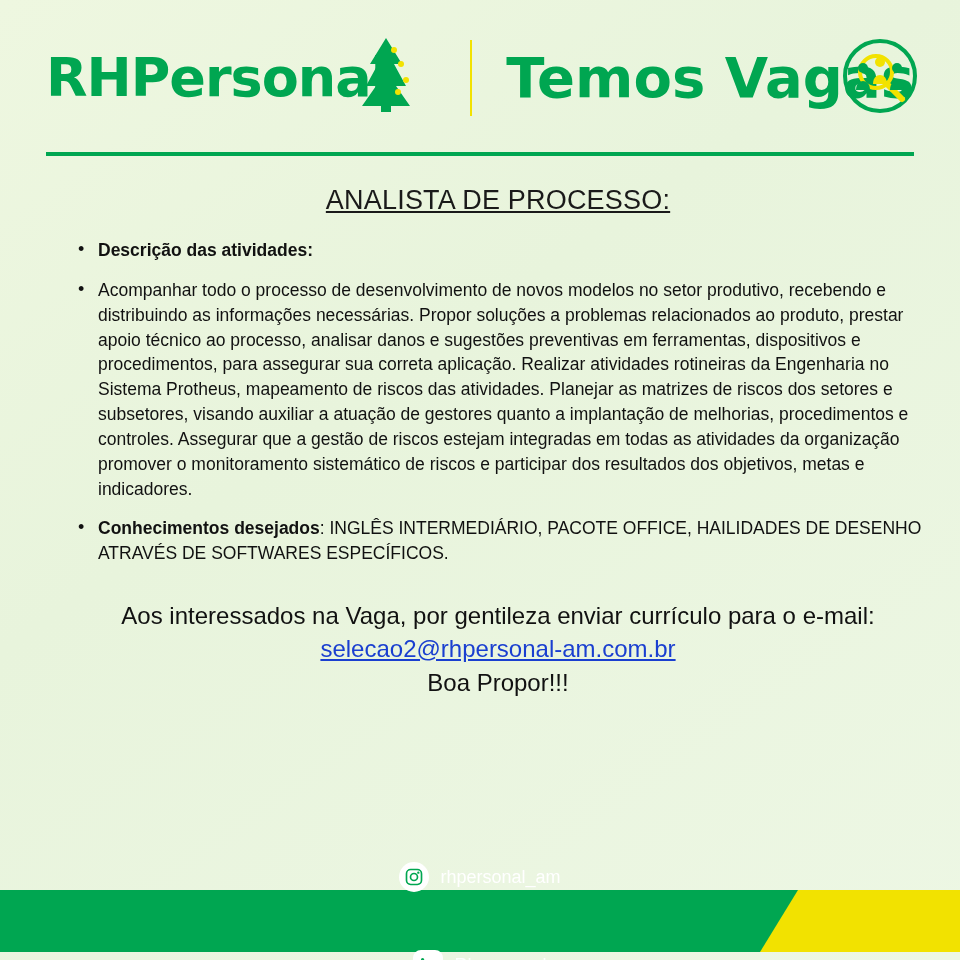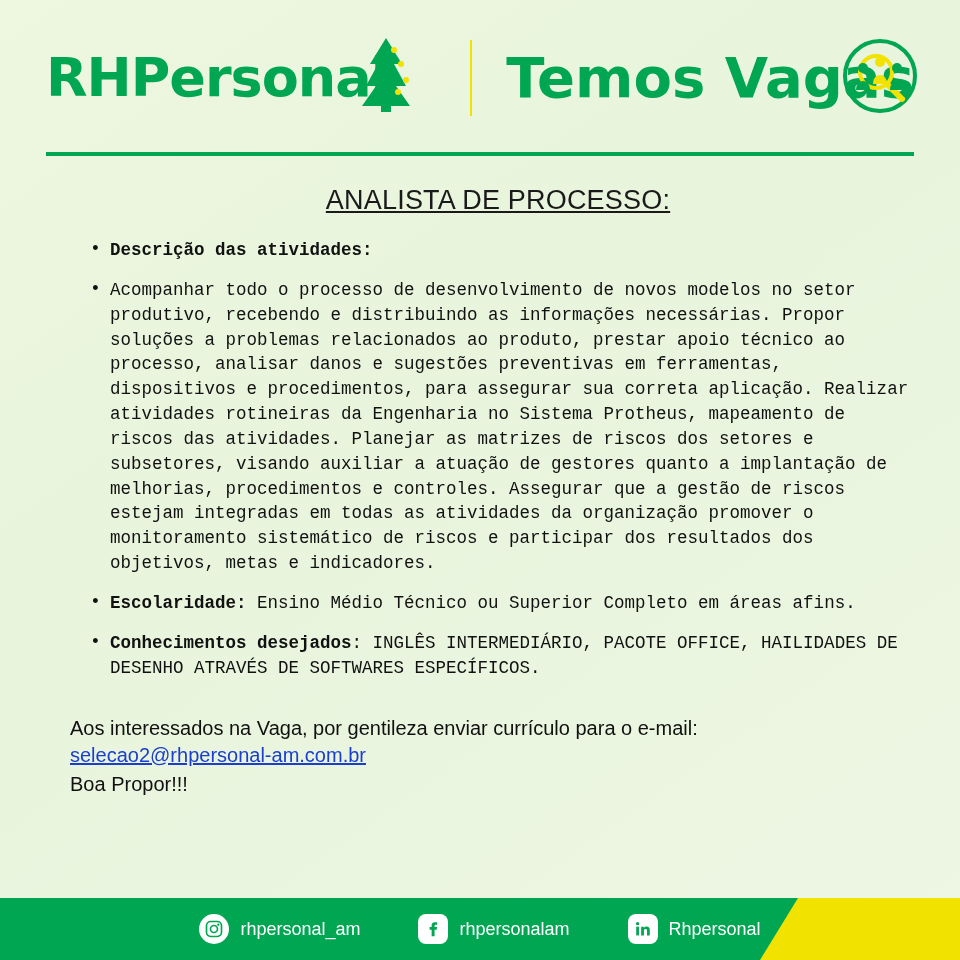--- a/index.html
+++ b/index.html
@@ -84,23 +84,22 @@
   .job-title {
     text-align: center;
     font-size: 27px;
     color: #1a1a1a;
     text-decoration: underline;
     margin-bottom: 22px;
     letter-spacing: .2px;
   }
   ul.bullets {
     list-style: none;
-    margin: 12px;
+    margin: 0;
     padding: 0;
-    font-family: Liberation Mono, monospace;
   }
   ul.bullets > li {
     position: relative;
     padding-left: 28px;
     margin-bottom: 15px;
     font-size: 17.5px;
     line-height: 1.42;
     color: #111111;
     text-align: left;
   }
@@ -109,45 +108,47 @@
     position: absolute;
     left: 8px;
     top: -1px;
     font-size: 18px;
     color: #111111;
   }
   .b { font-weight: bold; }
 
   
   .contact {
+    text-align: center;
     margin-top: 34px;
-    font-size: 20px;
+    font-size: 24px;
     color: #111111;
     line-height: 1.35;
   }
   .contact .email {
     color: #1a3fd0;
   }
   .contact .goodluck {
     display: block;
     margin-top: 2px;
   }
 
   
   .bottom-bar {
     position: absolute;
     left: 0;
-    bottom: 0;
+    bottom: 8px;
     width: 960px;
     height: 62px;
     background: #00a651;
     display: flex;
     align-items: center;
     justify-content: center;
     gap: 58px;
+    flex-direction: column;
   }
   .bottom-accent {
     position: absolute;
     right: 0;
     bottom: 0;
     width: 200px;
     height: 62px;
     background: #f2e200;
     clip-path: polygon(38px 0, 200px 0, 200px 62px, 0 62px);
   }
@@ -219,23 +220,20 @@
     <div class="job-title">ANALISTA DE PROCESSO:</div>
 
     <ul class="bullets">
       <li>
         <span class="b">Descrição das atividades:</span><span></span>
       </li>
       <li>
         <span class="b"></span><span>Acompanhar todo o processo de desenvolvimento de novos modelos no setor produtivo, recebendo e distribuindo as informações necessárias. Propor soluções a problemas relacionados ao produto, prestar apoio técnico ao processo, analisar danos e sugestões preventivas em ferramentas, dispositivos e procedimentos, para assegurar sua correta aplicação. Realizar atividades rotineiras da Engenharia no Sistema Protheus, mapeamento de riscos das atividades. Planejar as matrizes de riscos dos setores e subsetores, visando auxiliar a atuação de gestores quanto a implantação de melhorias, procedimentos e controles. Assegurar que a gestão de riscos estejam integradas em todas as atividades da organização promover o monitoramento sistemático de riscos e participar dos resultados dos objetivos, metas e indicadores.</span>
       </li>
       <li>
-        <span class="b">Escolaridade:</span><span> Ensino Médio Técnico ou Superior Completo em áreas afins.</span>
-      </li>
-      <li>
         <span class="b">Conhecimentos desejados</span><span>: INGLÊS INTERMEDIÁRIO, PACOTE OFFICE, HAILIDADES DE DESENHO ATRAVÉS DE SOFTWARES ESPECÍFICOS.</span>
       </li>
     </ul>
 
     <div class="contact">
       <div>Aos interessados na Vaga, por gentileza enviar currículo para o e-mail:</div>
       <a class="email" href="#">selecao2@rhpersonal-am.com.br</a>
       <span class="goodluck">Boa Propor!!!</span>
     </div>
   </div>
@@ -247,29 +245,20 @@
       <span class="soc-badge round">
         <svg width="20" height="20" viewBox="0 0 24 24">
           <rect x="3" y="3" width="18" height="18" rx="5" fill="none" stroke="#00a651" stroke-width="2"></rect>
           <circle cx="12" cy="12" r="4.2" fill="none" stroke="#00a651" stroke-width="2"></circle>
           <circle cx="17.2" cy="6.8" r="1.4" fill="#00a651"></circle>
         </svg>
       </span>
       <span class="social-label">rhpersonal_am</span>
     </div>
 
-    <div class="social">
-      <span class="soc-badge">
-        <svg width="22" height="22" viewBox="0 0 24 24">
-          <rect x="1" y="1" width="22" height="22" rx="6" fill="#ffffff"></rect>
-          <path d="M14.6 7.4h1.9V4.6h-2.6c-2.1 0-3.4 1.3-3.4 3.4v1.8H8.3v3h2.2v7.2h3.2v-7.2h2.3l.4-3h-2.7V8.5c0-.7.3-1.1.9-1.1z" fill="#00a651"></path>
-        </svg>
-      </span>
-      <span class="social-label">rhpersonalam</span>
-    </div>
 
     <div class="social">
       <span class="soc-badge">
         <svg width="22" height="22" viewBox="0 0 24 24">
           <rect x="1" y="1" width="22" height="22" rx="5" fill="#ffffff"></rect>
           <rect x="4.6" y="9.5" width="3" height="9.5" fill="#00a651"></rect>
           <circle cx="6.1" cy="6.2" r="1.8" fill="#00a651"></circle>
           <path d="M10 9.5h2.9v1.3c.5-.9 1.6-1.5 3-1.5 2.4 0 3.5 1.4 3.5 4v5.7h-3v-5.1c0-1.3-.5-2-1.6-2-1.1 0-1.8.7-1.8 2v5.1h-3z" fill="#00a651"></path>
         </svg>
       </span>

